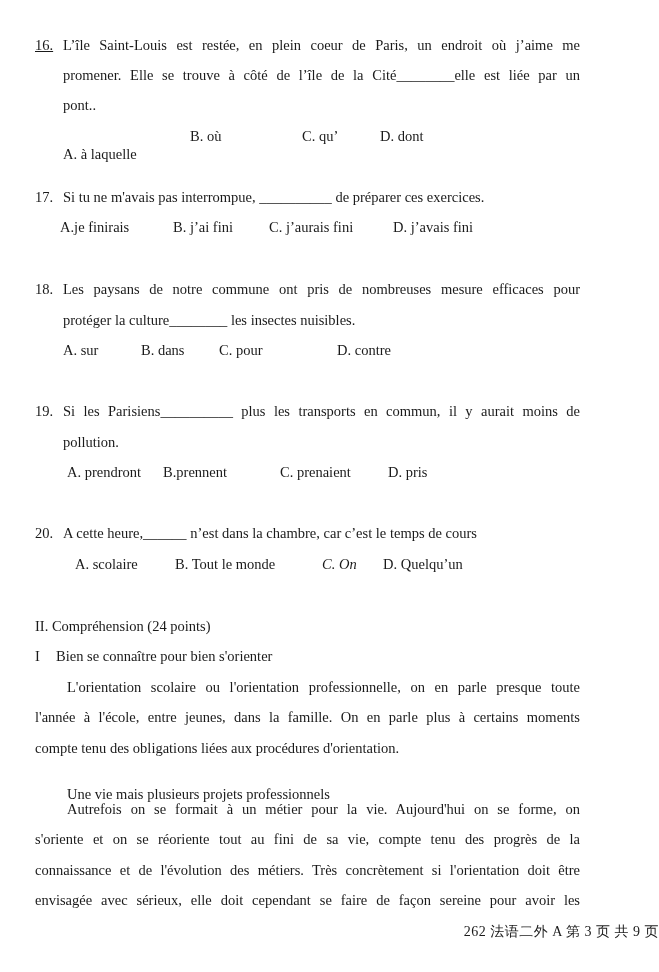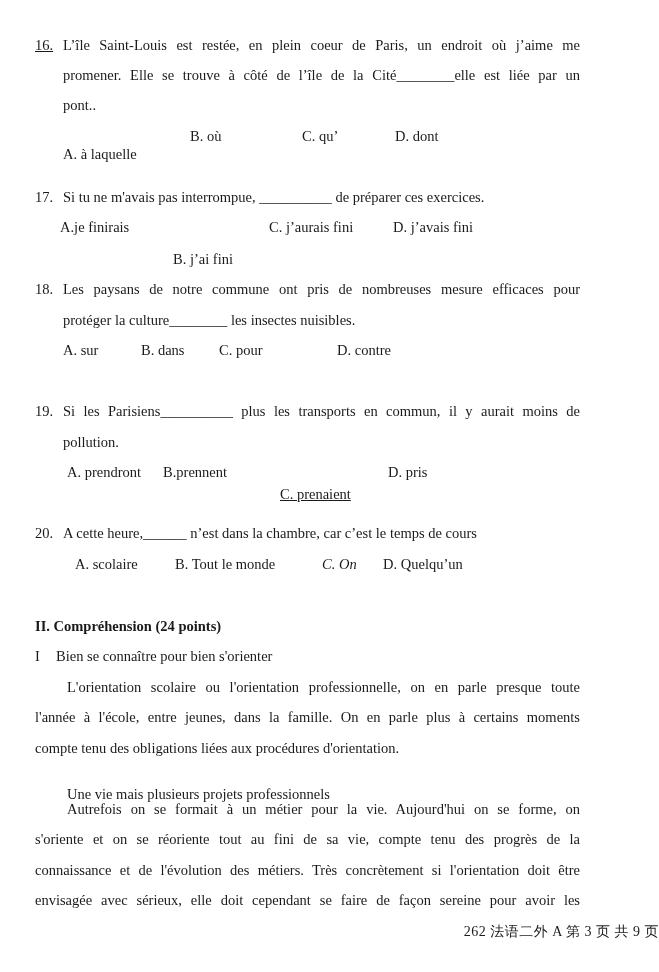--- a/index.html
+++ b/index.html
@@ -5,63 +5,63 @@
   html, body { margin: 0; padding: 0; background: #ffffff; }
   body {
     width: 659px; height: 972px; position: relative; overflow: hidden;
     font-family: "Liberation Serif", "DejaVu Serif", serif;
     color: #1a1a1a; font-size: 14.5px;
   }
   .line { position: absolute; white-space: nowrap; }
   .just { position: absolute; left: 35px; width: 545px; text-align: justify; text-align-last: justify; white-space: nowrap; }
   .just-in { position: absolute; left: 63px; width: 517px; text-align: justify; text-align-last: justify; white-space: nowrap; }
   .opt { position: absolute; white-space: nowrap; }
-  .bold { font-weight: bold; text-align: center; }
+  .bold { font-weight: normal; text-align: center; }
   .footer { position: absolute; left: 0; width: 659px; text-align: right; font-size: 14px; top: 923px; letter-spacing: 0.5px; }
 </style>
 </head>
 <body>
 
 <div>
   <span class="line" style="left:35px; top:37px;text-decoration:underline;">16.</span>
   <span class="just-in" style="top:37px;">L’île Saint-Louis est restée, en plein coeur de Paris, un endroit où j’aime me</span>
   <span class="just-in" style="top:67px;">promener. Elle se trouve à côté de l’île de la Cité________elle est liée par un</span>
   <span class="line" style="left:63px; top:97px;">pont..</span>
   <span class="opt" style="left:63px; top:122px;margin-top:24px;">A. à laquelle</span>
   <span class="opt" style="left:190px; top:128px;">B. où</span>
   <span class="opt" style="left:302px; top:128px;">C. qu’</span>
-  <span class="opt" style="left:395px; top:128px;text-align:right;">D. dont</span>
+  <span class="opt" style="left:380px; top:128px;text-align:right;">D. dont</span>
 </div>
 
 <div>
   <span class="line" style="left:35px; top:189px;">17.</span>
   <span class="line" style="left:63px; top:189px;">Si tu ne m'avais pas interrompue,  __________  de préparer ces exercices.</span>
   <span class="opt" style="left:60px; top:219px;">A.je finirais</span>
-  <span class="opt" style="left:173px; top:219px;margin-top:32px;">B. j’ai fini</span>
+  <span class="opt" style="left:173px; top:219px;">B. j’ai fini</span>
   <span class="opt" style="left:269px; top:219px;">C. j’aurais fini</span>
   <span class="opt" style="left:393px; top:219px;">D. j’avais fini</span>
 </div>
 
 <div>
   <span class="line" style="left:35px; top:281px;">18.</span>
   <span class="just-in" style="top:281px;">Les paysans de notre commune ont pris de nombreuses mesure efficaces pour</span>
   <span class="line" style="left:63px; top:312px;">protéger la culture________  les insectes nuisibles.</span>
   <span class="opt" style="left:63px; top:342px;">A. sur</span>
   <span class="opt" style="left:141px; top:342px;">B. dans</span>
   <span class="opt" style="left:219px; top:342px;">C. pour</span>
   <span class="opt" style="left:337px; top:342px;text-align:center;">D. contre</span>
 </div>
 
 <div>
   <span class="line" style="left:35px; top:403px;text-align:right;">19.</span>
   <span class="just-in" style="top:403px;">Si les Parisiens__________  plus les transports en commun, il y aurait moins de</span>
   <span class="line" style="left:63px; top:434px;">pollution.</span>
   <span class="opt" style="left:67px; top:464px;">A. prendront</span>
   <span class="opt" style="left:163px; top:464px;">B.prennent</span>
-  <span class="opt" style="left:280px; top:486px;text-decoration:underline;">C. prenaient</span>
+  <span class="opt" style="left:280px; top:464px;">C. prenaient</span>
   <span class="opt" style="left:388px; top:464px;">D. pris</span>
 </div>
 
 <div>
   <span class="line" style="left:35px; top:525px;">20.</span>
   <span class="line" style="left:63px; top:525px;">A cette heure,______  n’est dans la chambre, car c’est le temps de cours</span>
   <span class="opt" style="left:75px; top:556px;">A. scolaire</span>
   <span class="opt" style="left:175px; top:556px;">B. Tout le monde</span>
   <span class="opt" style="left:322px; top:556px;font-style:italic;">C. On</span>
   <span class="opt" style="left:383px; top:556px;">D. Quelqu’un</span>

